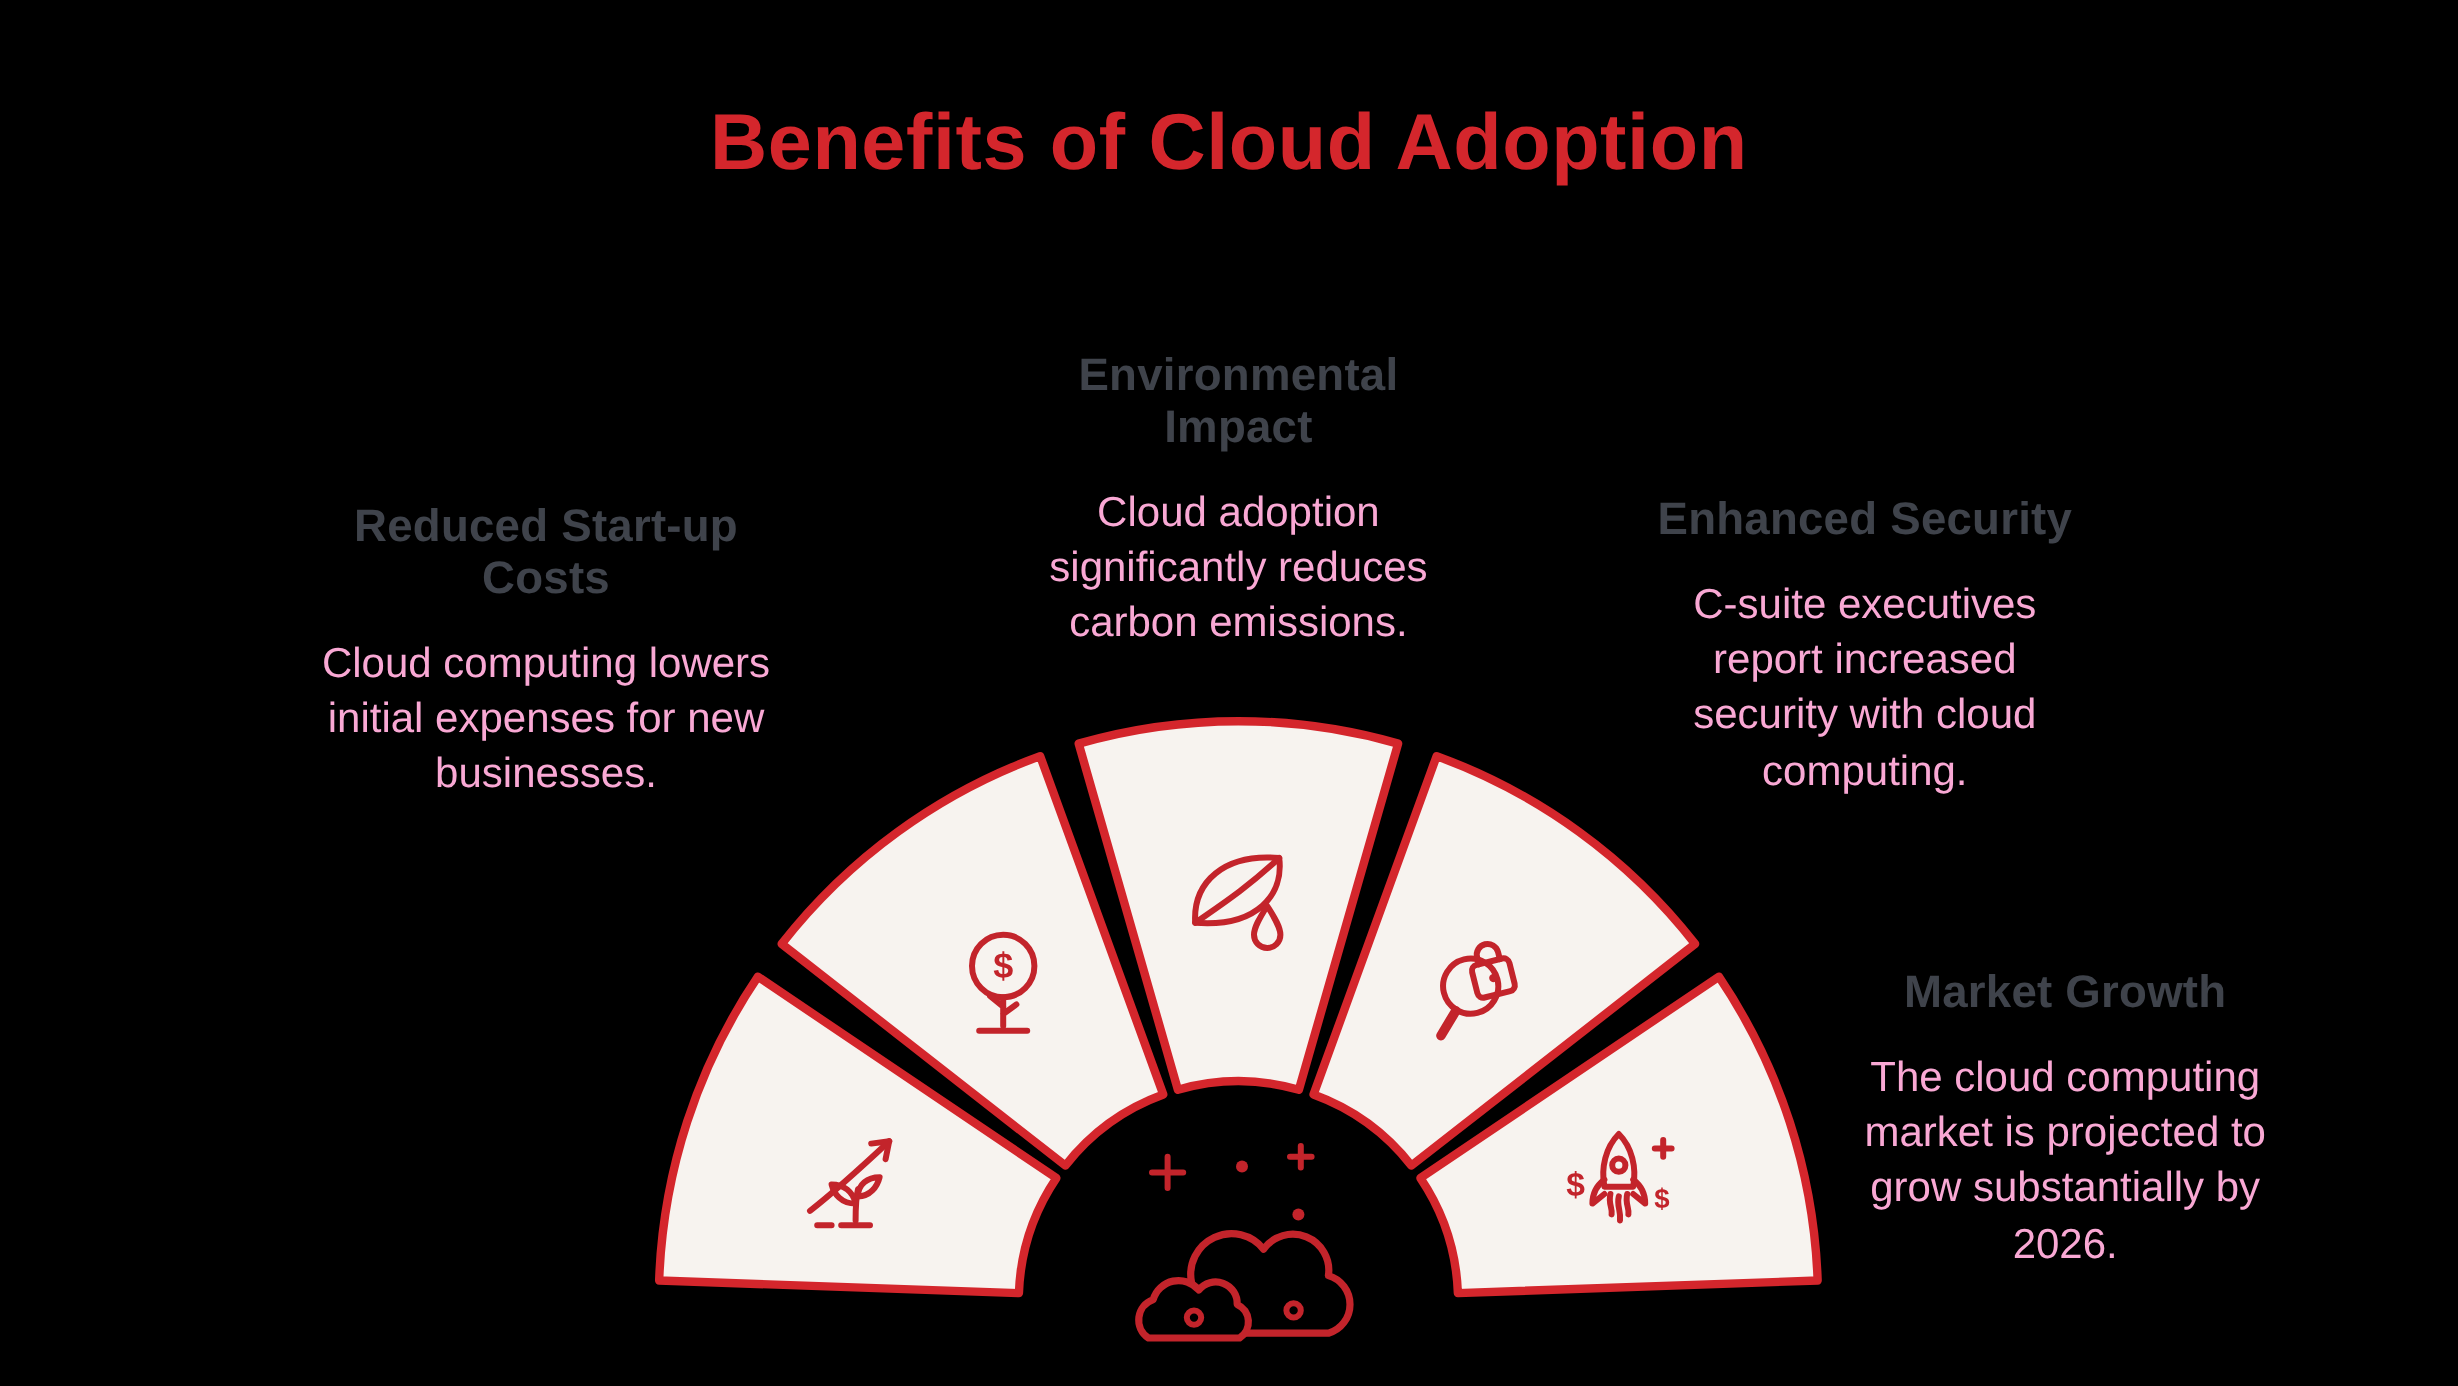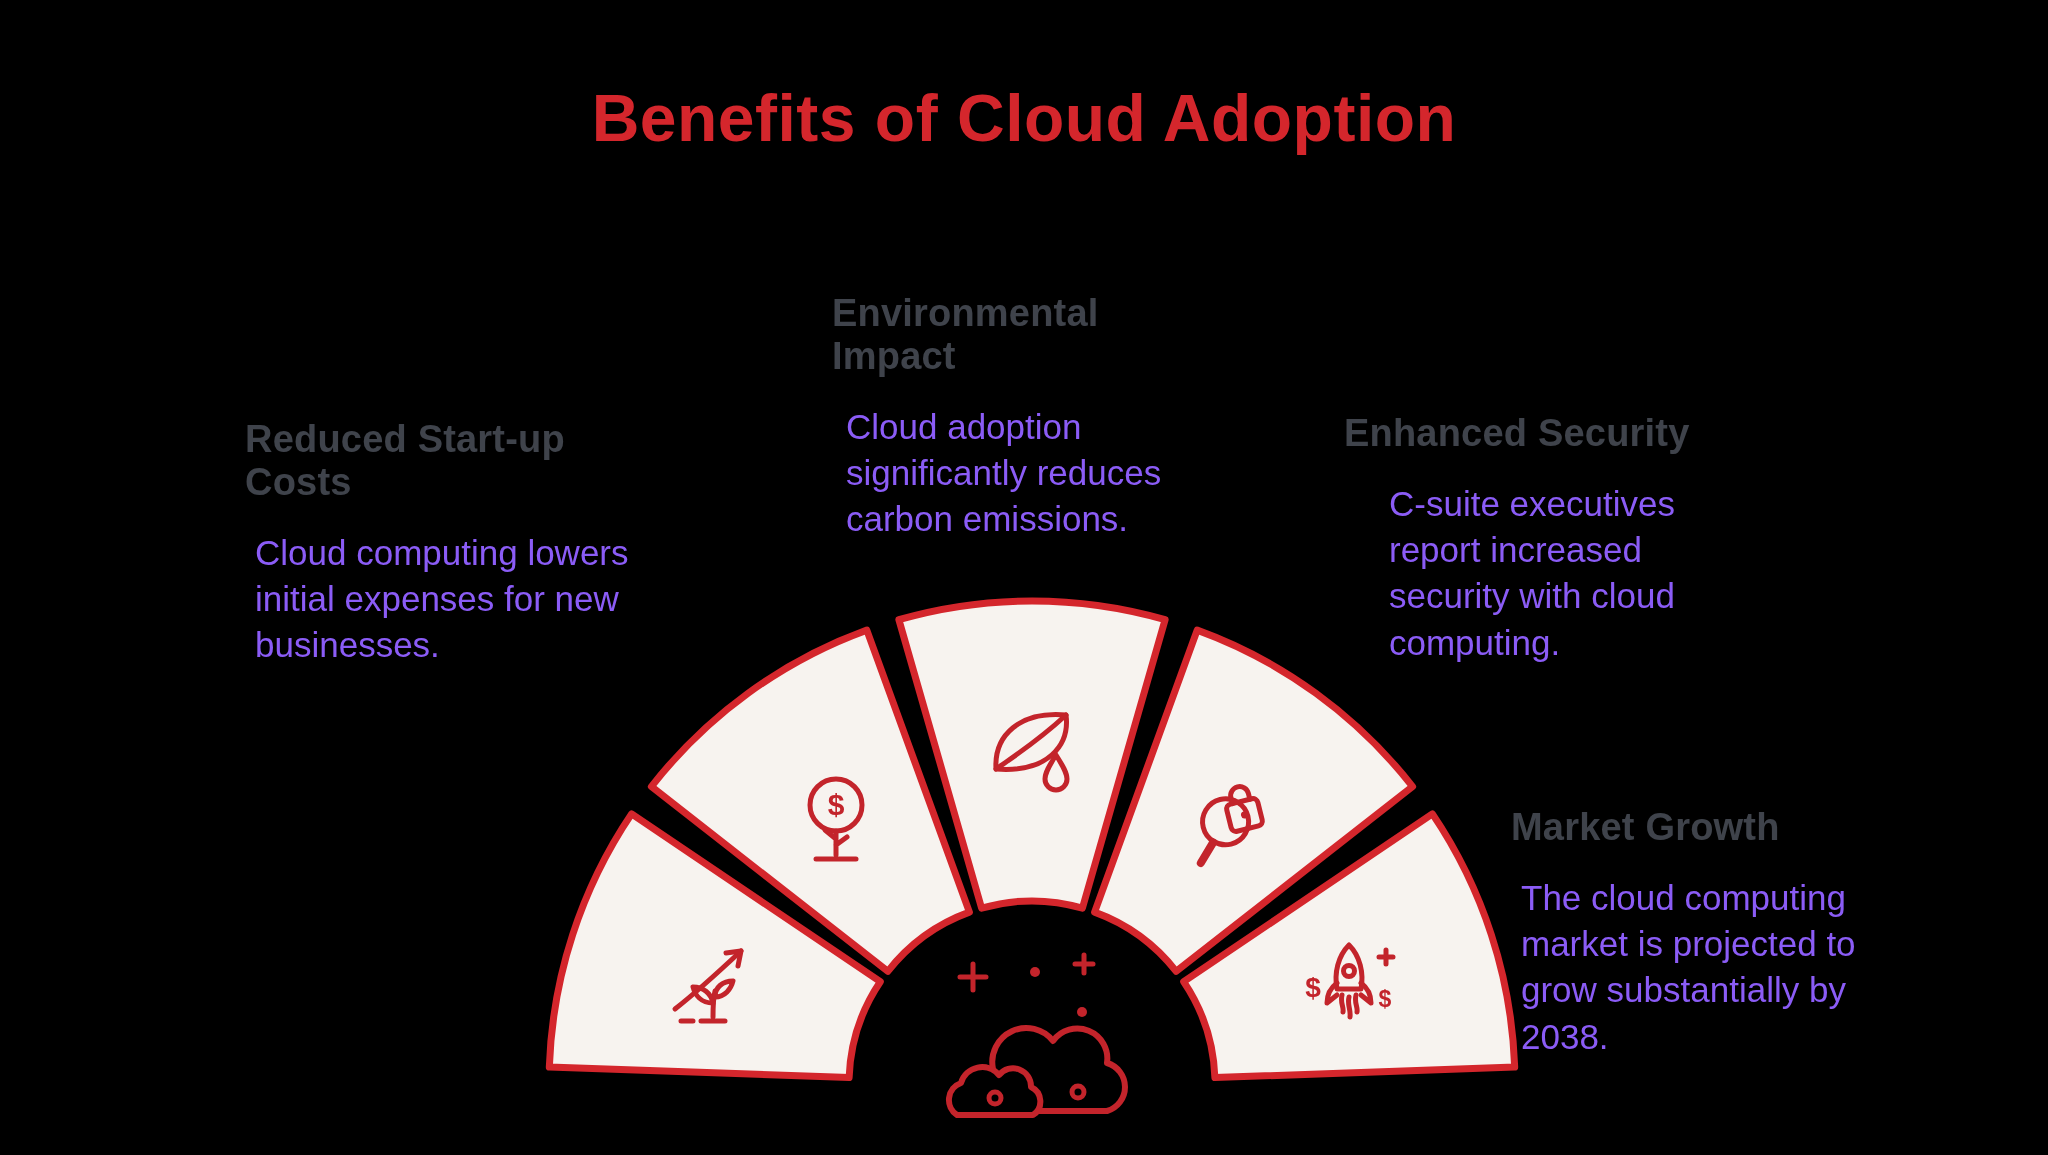--- a/index.html
+++ b/index.html
@@ -16,33 +16,33 @@
     top: 80px;
     left: 0;
     width: 100%;
     margin: 0;
     text-align: center;
     color: #D4262C;
     font-size: 66px;
     font-weight: 700;
     letter-spacing: 0.5px;
   }
-  .textblock { position: absolute; }
+  .textblock { position: absolute; text-align: center; }
   .textblock h2 {
     margin: 0;
     font-size: 38px;
     font-weight: 700;
     color: #3F434B;
     letter-spacing: 0.2px;
   }
   .textblock p {
     margin: 26px auto 0;
     font-size: 35px;
     line-height: 1.32;
-    color: #8b5cf6;
+    color: #f9a8d4;
   }
   .tb-rsc { left: 245px;  top: 418px; width: 420px; }
   .tb-rsc p { max-width: 400px; }
   .tb-env { left: 832px;  top: 292px; width: 400px; }
   .tb-env p { max-width: 372px; }
   .tb-es  { left: 1344px; top: 412px; width: 420px; }
   .tb-es p  { max-width: 330px; }
   .tb-ip  { left: 52px;   top: 810px; width: 440px; }
   .tb-ip p  { max-width: 420px; }
   .tb-mg  { left: 1511px; top: 806px; width: 420px; }
@@ -76,21 +76,21 @@
   <section class="textblock tb-es">
     <h2>Enhanced Security</h2>
     <p>C-suite executives report increased security with cloud computing.</p>
   </section>
 
   <section class="textblock tb-ip">
   </section>
 
   <section class="textblock tb-mg">
     <h2>Market Growth</h2>
-    <p>The cloud computing market is projected to grow substantially by 2038.</p>
+    <p>The cloud computing market is projected to grow substantially by 2026.</p>
   </section>
 
   <svg class="fan" viewBox="0 0 2048 1155" aria-hidden="true">
 
     <path class="seg" d="M 880.3 981.7 L 631.6 813.9 A 483 483 0 0 0 549.3 1067.1 L 849.1 1077.6 A 183 183 0 0 1 880.3 981.7 Z"></path>
     <path class="seg" d="M 969.4 912.1 L 866.8 630.1 A 483 483 0 0 0 651.4 786.6 L 887.8 971.3 A 183 183 0 0 1 969.4 912.1 Z"></path>
     <path class="seg" d="M 1082.4 908.1 L 1165.1 619.7 A 483 483 0 0 0 898.9 619.7 L 981.6 908.1 A 183 183 0 0 1 1082.4 908.1 Z"></path>
     <path class="seg" d="M 1176.2 971.3 L 1412.6 786.6 A 483 483 0 0 0 1197.2 630.1 L 1094.6 912.1 A 183 183 0 0 1 1176.2 971.3 Z"></path>
     <path class="seg" d="M 1214.9 1077.6 L 1514.7 1067.1 A 483 483 0 0 0 1432.4 813.9 L 1183.7 981.7 A 183 183 0 0 1 1214.9 1077.6 Z"></path>
 

